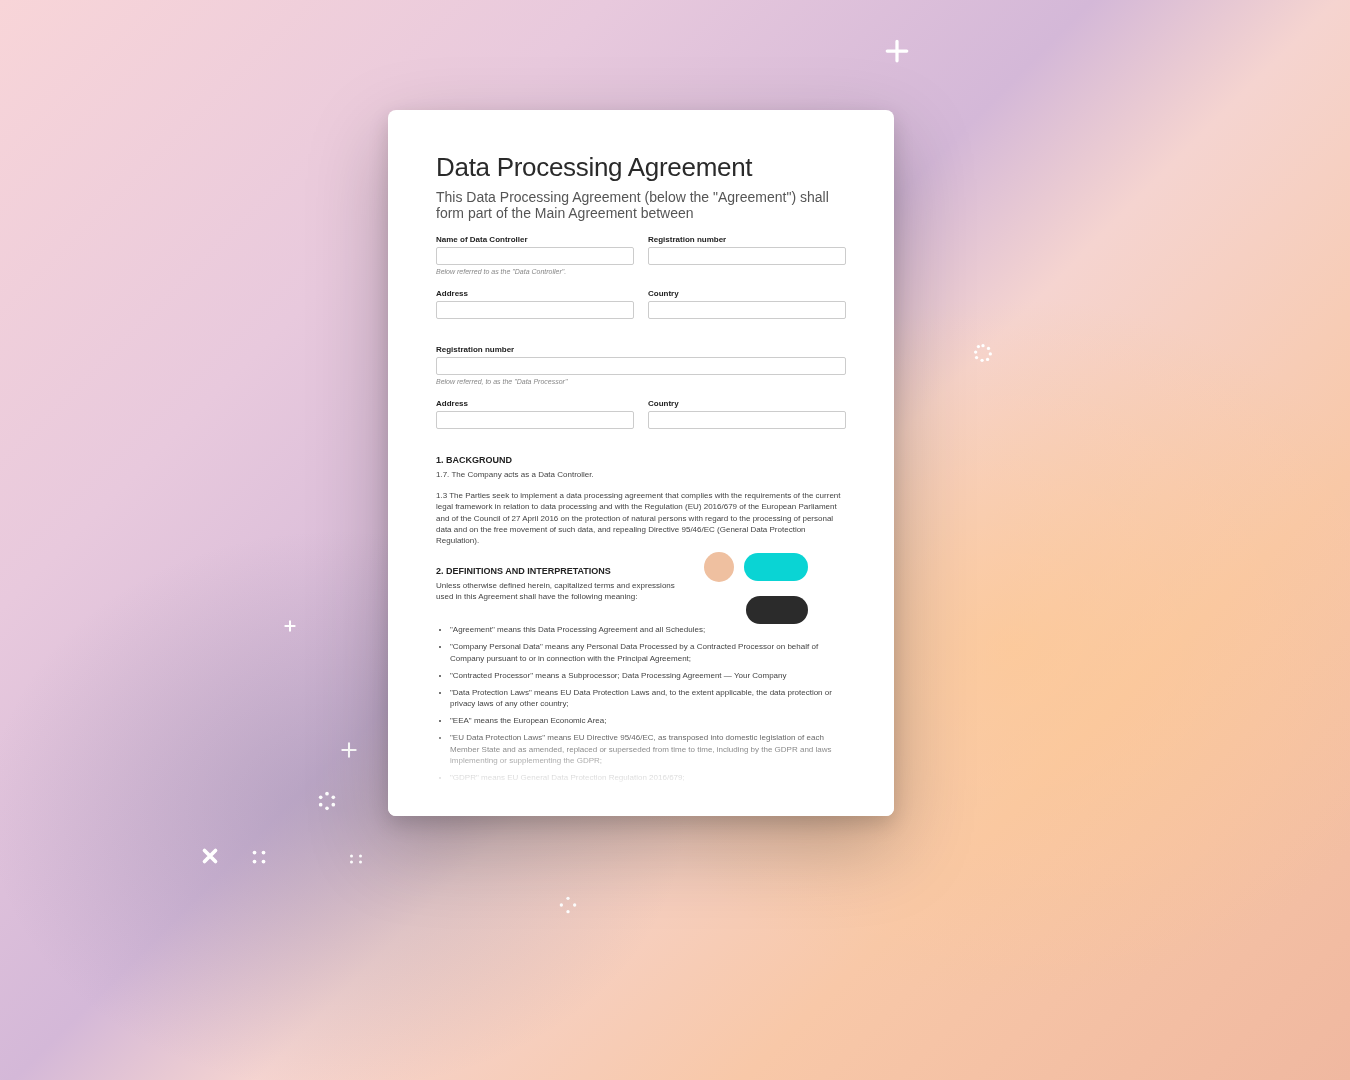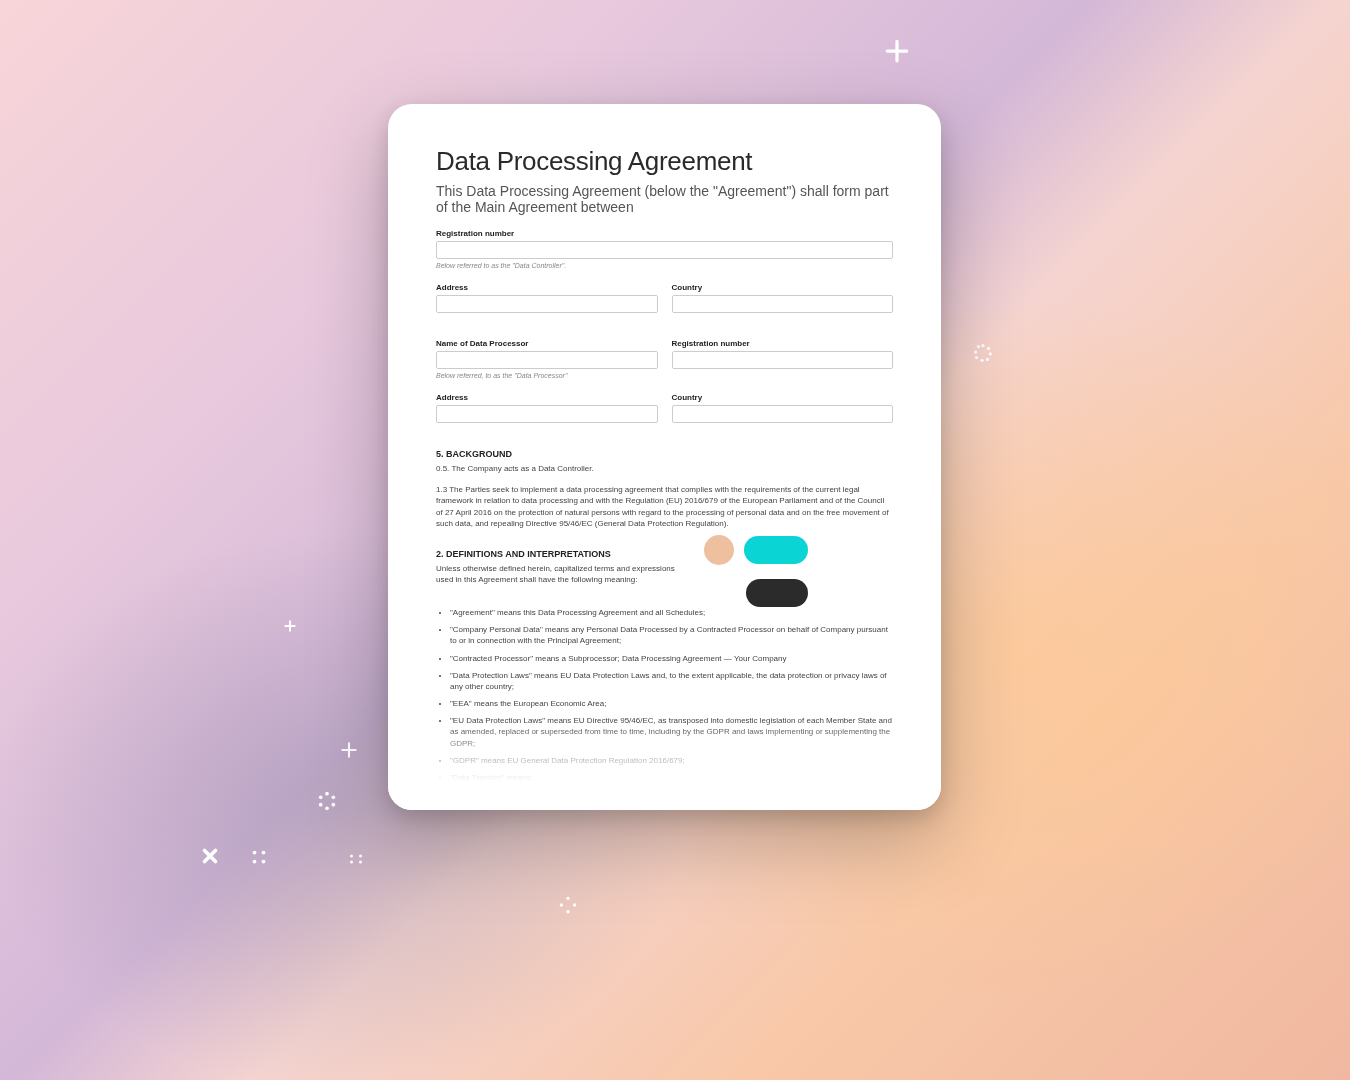--- a/index.html
+++ b/index.html
@@ -8,23 +8,23 @@
   font-family: -apple-system, Helvetica, Arial, sans-serif;
   background: linear-gradient(135deg, #f8d5d8 0%, #e8c9dd 25%, #d4b8d8 45%, #f5d4d0 55%, #f8c8a8 75%, #f0b8a0 100%);
   position: relative; overflow: hidden;
 }
 .bg-overlay {
   position: absolute; inset: 0;
   background: radial-gradient(ellipse 600px 500px at 75% 60%, rgba(255,200,140,0.6), transparent 70%),
               radial-gradient(ellipse 500px 400px at 25% 75%, rgba(110,110,140,0.3), transparent 70%);
 }
 .card {
-  position: absolute; left: 388px; top: 104px;
-  width: 553px; height: 706px;
-  background: #fff; border-radius: 24px;
+  position: absolute; left: 388px; top: 110px;
+  width: 506px; height: 706px;
+  background: #fff; border-radius: 8px;
   box-shadow: 0 30px 80px rgba(0,0,0,0.25), 0 8px 20px rgba(0,0,0,0.15);
   padding: 42px 48px 0 48px;
   overflow: hidden;
 }
 .card::after {
   content: ""; position: absolute; left: 0; right: 0; bottom: 0; height: 90px;
   background: linear-gradient(to bottom, rgba(255,255,255,0), #fff 70%);
   pointer-events: none;
 }
 .doc-title { font-size: 26px; font-weight: 400; color: #2a2a2a; margin-bottom: 6px; letter-spacing: -0.3px; }
@@ -108,20 +108,24 @@
 <svg class="deco" style="left:282px; top:618px; width:16px; height:16px;" viewBox="0 0 24 24" fill="none" stroke="#fff" stroke-width="3" stroke-linecap="round">
     <path d="M12 5v14M5 12h14"></path>
   </svg>
 
 <div class="card">
   <h1 class="doc-title">Data Processing Agreement</h1>
   <p class="intro">This Data Processing Agreement (below the "Agreement") shall form part of the Main Agreement between</p>
 
   <div class="form-row">
     <div class="form-col">
+      <label class="field-label">Name of Data Controller</label>
+      <input class="field-input" style="">
+    </div>
+    <div class="form-col">
       <label class="field-label">Registration number</label>
       <input class="field-input" style="">
     </div>
   </div>
   <div class="helper">Below referred to as the "Data Controller".</div>
   <div class="spacer-sm"></div>
   <div class="form-row">
     <div class="form-col">
       <label class="field-label">Address</label>
       <input class="field-input" style="">
@@ -129,45 +133,41 @@
     <div class="form-col">
       <label class="field-label">Country</label>
       <input class="field-input" style="">
     </div>
   </div>
 
   <div class="spacer-md"></div>
 
   <div class="form-row">
     <div class="form-col">
-      <label class="field-label">Name of Data Processor</label>
-      <input class="field-input" style="">
-    </div>
-    <div class="form-col">
       <label class="field-label">Registration number</label>
       <input class="field-input" style="">
     </div>
   </div>
   <div class="helper">Below referred, to as the "Data Processor"</div>
   <div class="spacer-sm"></div>
   <div class="form-row">
     <div class="form-col">
       <label class="field-label">Address</label>
       <input class="field-input" style="">
     </div>
     <div class="form-col">
       <label class="field-label">Country</label>
       <input class="field-input" style="">
     </div>
   </div>
 
   <div class="spacer-md"></div>
 
-  <div class="section-head">5. BACKGROUND</div>
-  <p class="para">0.5. The Company acts as a Data Controller.</p>
+  <div class="section-head">1. BACKGROUND</div>
+  <p class="para">1.7. The Company acts as a Data Controller.</p>
   <p class="para">1.3 The Parties seek to implement a data processing agreement that complies with the requirements of the current legal framework in relation to data processing and with the Regulation (EU) 2016/679 of the European Parliament and of the Council of 27 April 2016 on the protection of natural persons with regard to the processing of personal data and on the free movement of such data, and repealing Directive 95/46/EC (General Data Protection Regulation).</p>
 
   <div class="def-col">
     <div class="def-left">
       <div class="section-head">2. DEFINITIONS AND INTERPRETATIONS</div>
       <p class="para" style="margin-bottom:12px">Unless otherwise defined herein, capitalized terms and expressions used in this Agreement shall have the following meaning:</p>
     </div>
     <div class="pill-group">
       <div class="pill-row">
         <div class="circle-peach"></div>

